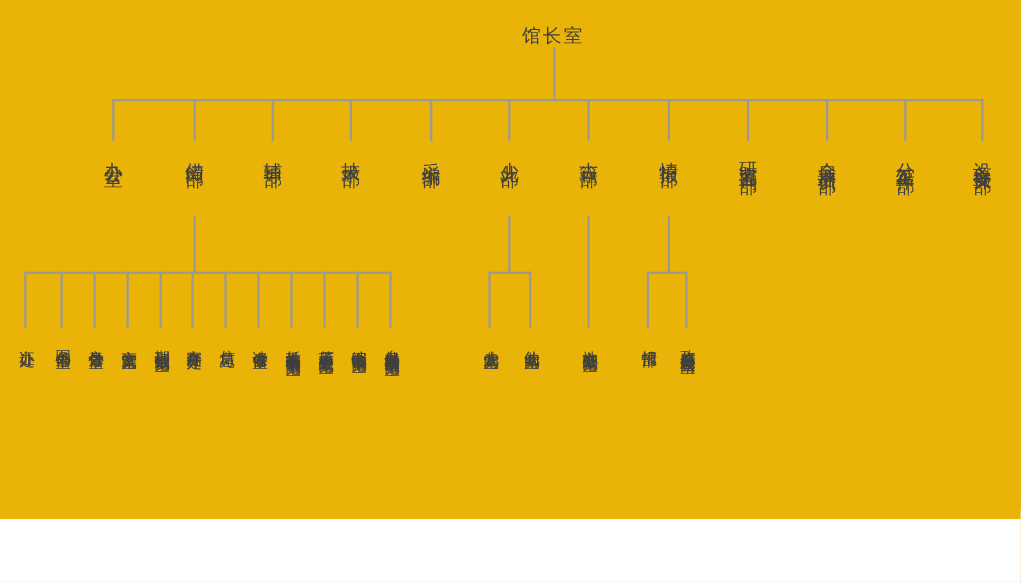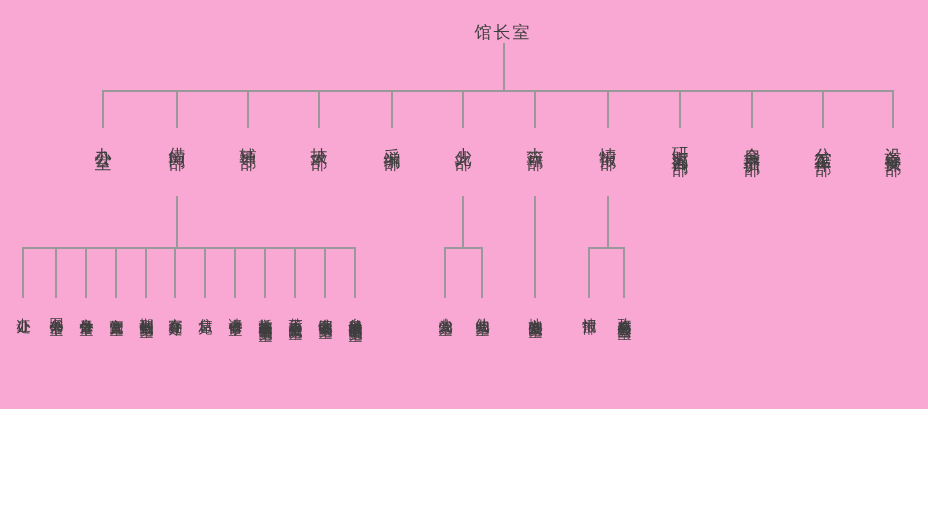--- a/index.html
+++ b/index.html
@@ -3,22 +3,22 @@
 <meta charset="utf-8">
 <style>
   html, body {
     margin: 0;
     padding: 0;
     background: #ffffff;
   }
   #org-chart {
     position: relative;
     width: 928px;
-    height: 409px;
-    background: #f9a8d4;
+    height: 472px;
+    background: #eab308;
     font-family: "Liberation Serif", "DejaVu Serif", serif;
     overflow: hidden;
   }
   .line {
     position: absolute;
     background: #999999;
   }
   .root-label {
     position: absolute;
     transform: translateX(-50%);

